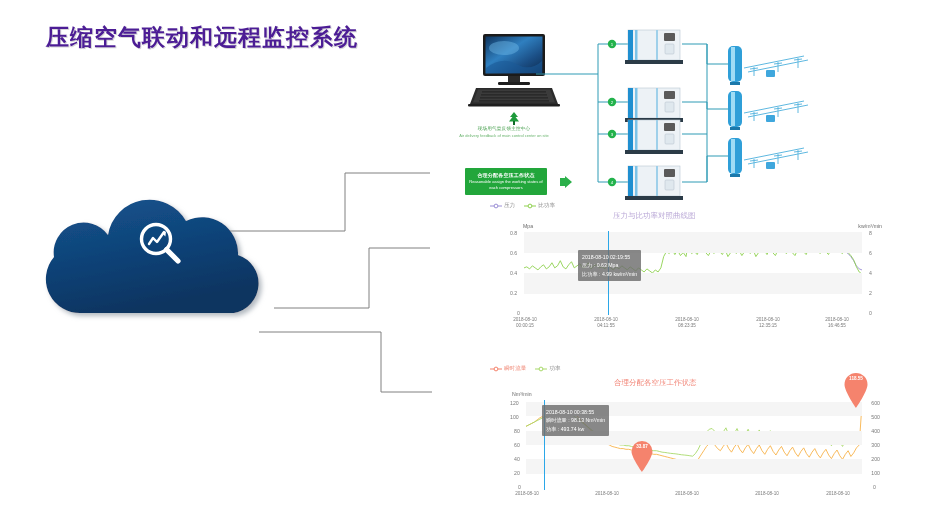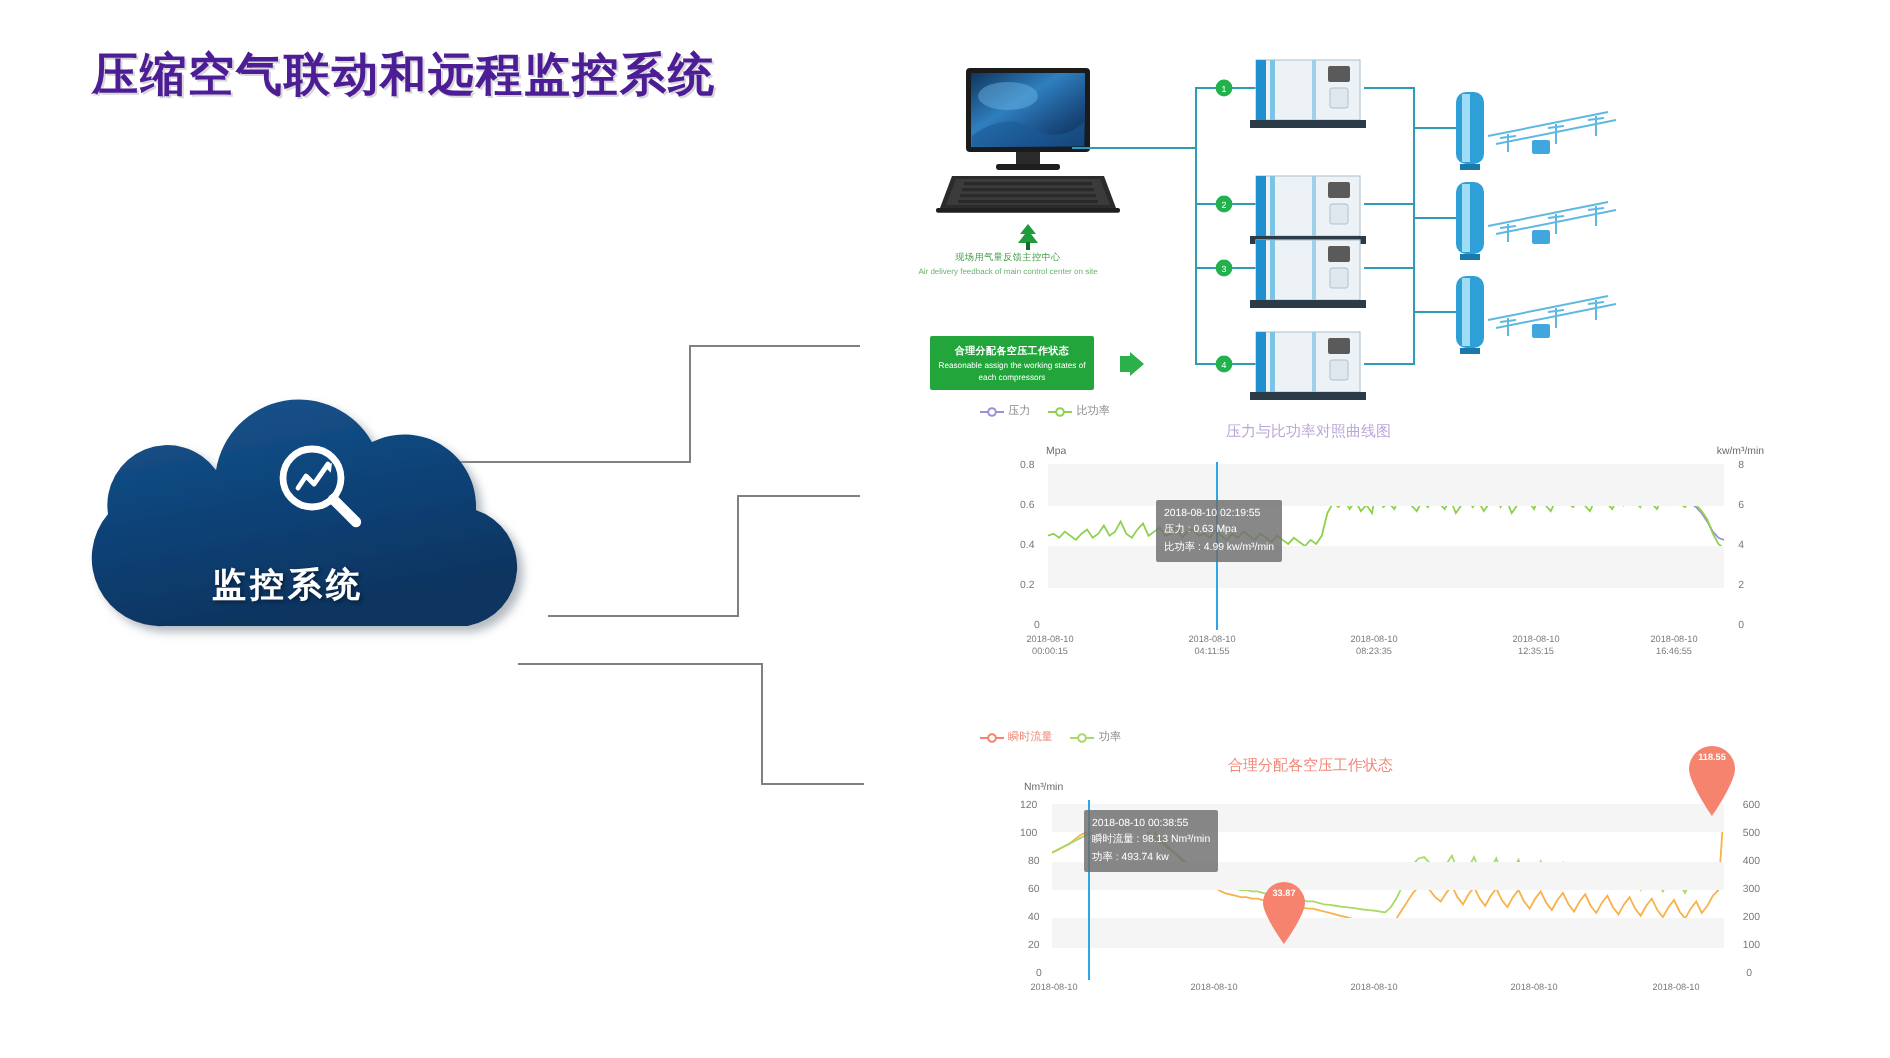--- a/index.html
+++ b/index.html
@@ -106,21 +106,20 @@
         a34,34 0 0 1 -28,-56
         a30,30 0 0 1 54,-22
         z"></path>
     </svg>
     <svg class="cloud-icon" viewBox="0 0 54 54">
       <circle cx="23" cy="22" r="14.5" fill="none" stroke="#ffffff" stroke-width="3.4"></circle>
       <polyline points="16,27 20,21 24,25 31,15" fill="none" stroke="#ffffff" stroke-width="2.4" stroke-linecap="round" stroke-linejoin="round"></polyline>
       <polygon points="29,16 33,14.5 32.4,19.4" fill="#ffffff"></polygon>
       <line x1="33.6" y1="32.6" x2="45" y2="44" stroke="#ffffff" stroke-width="5.2" stroke-linecap="round"></line>
     </svg>
-    <div class="cloud-label">监控系统</div>
   </div>
 
   <div class="schematic">
 
     <svg class="monitor" viewBox="0 0 100 80">
       <defs>
         <linearGradient id="scr" x1="0" y1="0" x2="1" y2="1">
           <stop offset="0%" stop-color="#10355e"></stop>
           <stop offset="40%" stop-color="#2f7fbf"></stop>
           <stop offset="70%" stop-color="#1b4f86"></stop>

